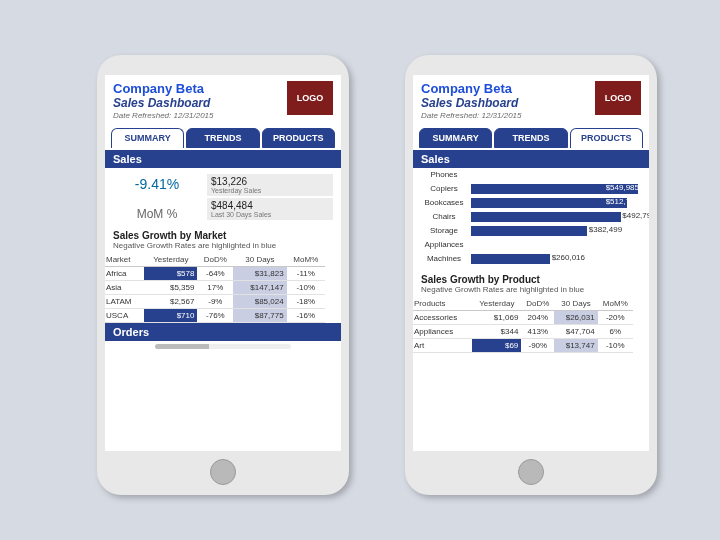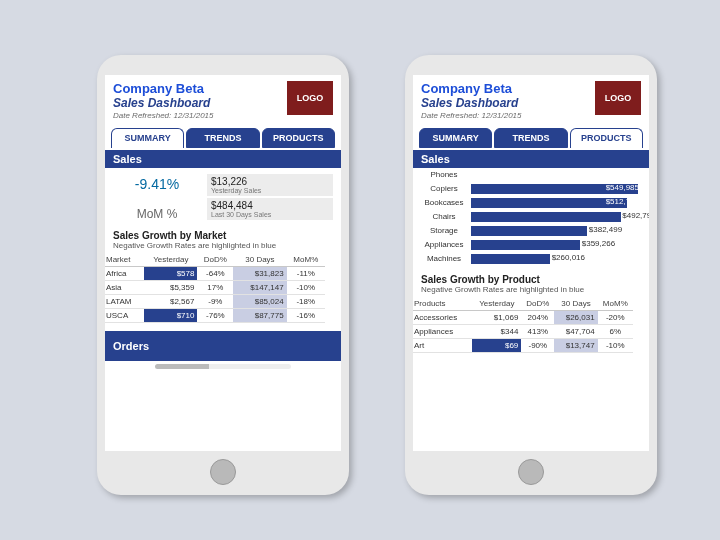--- a/index.html
+++ b/index.html
@@ -30,21 +30,21 @@
   .sub-title{font-size:10px;font-weight:600;color:#222;padding:2px 8px 0}
   .sub-note{font-size:8px;color:#555;padding:0 8px 3px}
   table{width:calc(100% - 16px);margin:0 0;border-collapse:collapse;font-size:8px}
   th{text-align:center;color:#444;font-weight:500;padding:2px 1px;border-bottom:1px solid #c8c8c8}
   th:first-child{text-align:left}
   td{padding:2px 1px;text-align:center;border-bottom:1px solid #e2e2e2;color:#333}
   td:first-child{text-align:left}
   td.num{text-align:right;padding-right:3px}
   td.hl{background:#27418e;color:#fff}
   td.hl2{background:#c9cee3}
-  .orders-bar{background:#27418e;color:#fff;font-size:11px;font-weight:700;padding:9px 8px;margin-top:8px; position:relative}
+  .orders-bar{background:#27418e;color:#fff;font-size:11px;font-weight:700;padding:3px 8px;margin-top:0; position:relative}
   .scroll-hint{height:5px;margin:3px 50px 0;border-radius:3px;background:linear-gradient(90deg,#bbb 40%,#eee 40%)}
   .chart-title{font-size:10px;font-weight:600;color:#222;padding:6px 8px 4px}
   .bars{padding:0 8px 6px}
   .bar-row{display:flex;align-items:center;height:13px;margin-bottom:1px;font-size:8px}
   .bar-row .lbl{width:50px;text-align:center;padding-right:4px;color:#333}
   .bar-row .track{flex:1;position:relative;height:10px}
   .bar-row .fill{position:absolute;left:0;top:0;bottom:0;background:#27418e}
   .bar-row .val{position:absolute;top:-1px;font-size:8px;white-space:nowrap}
   .bar-row .val.inside{right:2px;color:#fff}
   .bar-row .val.outside{color:#333}
@@ -172,24 +172,20 @@
         </div>
         <div class="bar-row">
           <div class="lbl">Storage</div>
           <div class="track">
             <div class="fill" style="width:68.30339285714285%"></div>
             <div class="val outside" style="left:69.30339285714285%">$382,499</div>
           </div>
         </div>
         <div class="bar-row">
           <div class="lbl">Appliances</div>
-          <div class="track">
-            <div class="fill" style="width:64.15464285714285%"></div>
-            <div class="val outside" style="left:65.15464285714285%">$359,266</div>
-          </div>
         </div>
         <div class="bar-row">
           <div class="lbl">Machines</div>
           <div class="track">
             <div class="fill" style="width:46.431428571428576%"></div>
             <div class="val outside" style="left:47.431428571428576%">$260,016</div>
           </div>
         </div>
       </div>
     <div class="sub-title">Sales Growth by Product</div>

